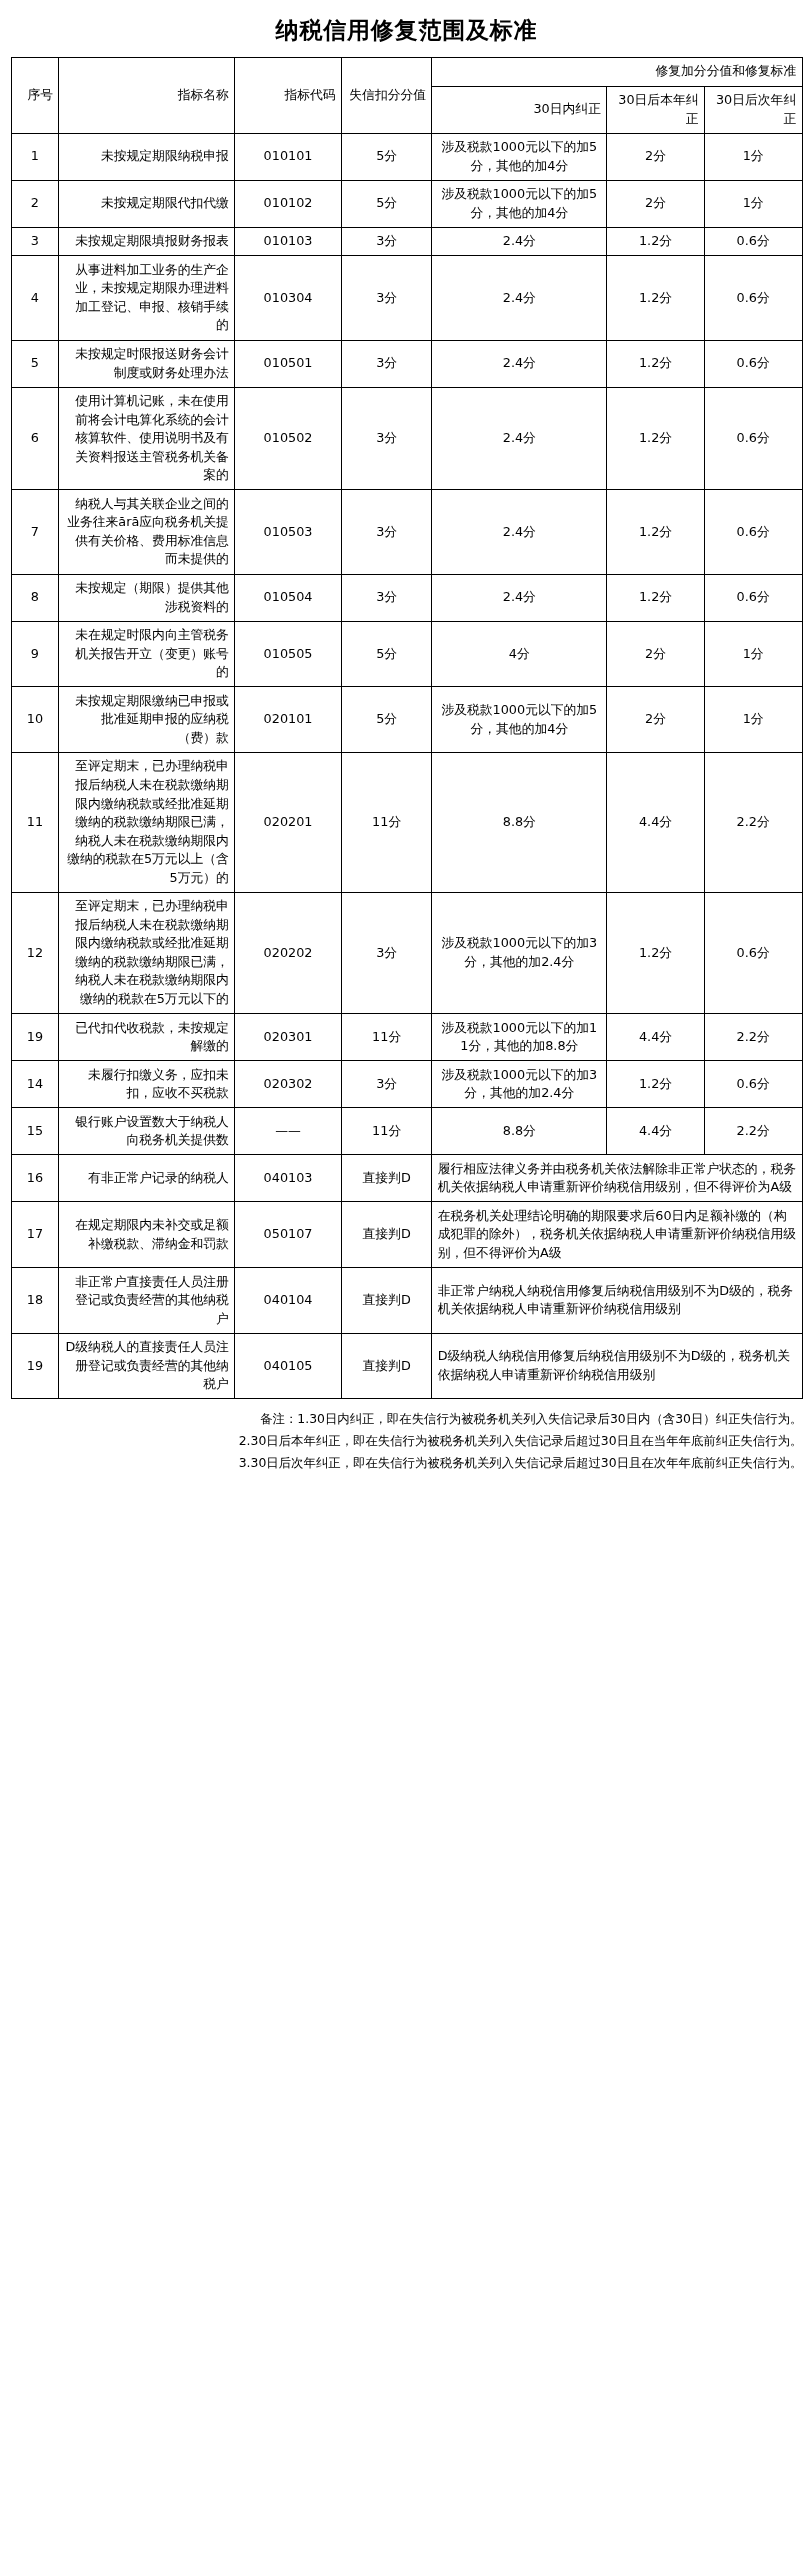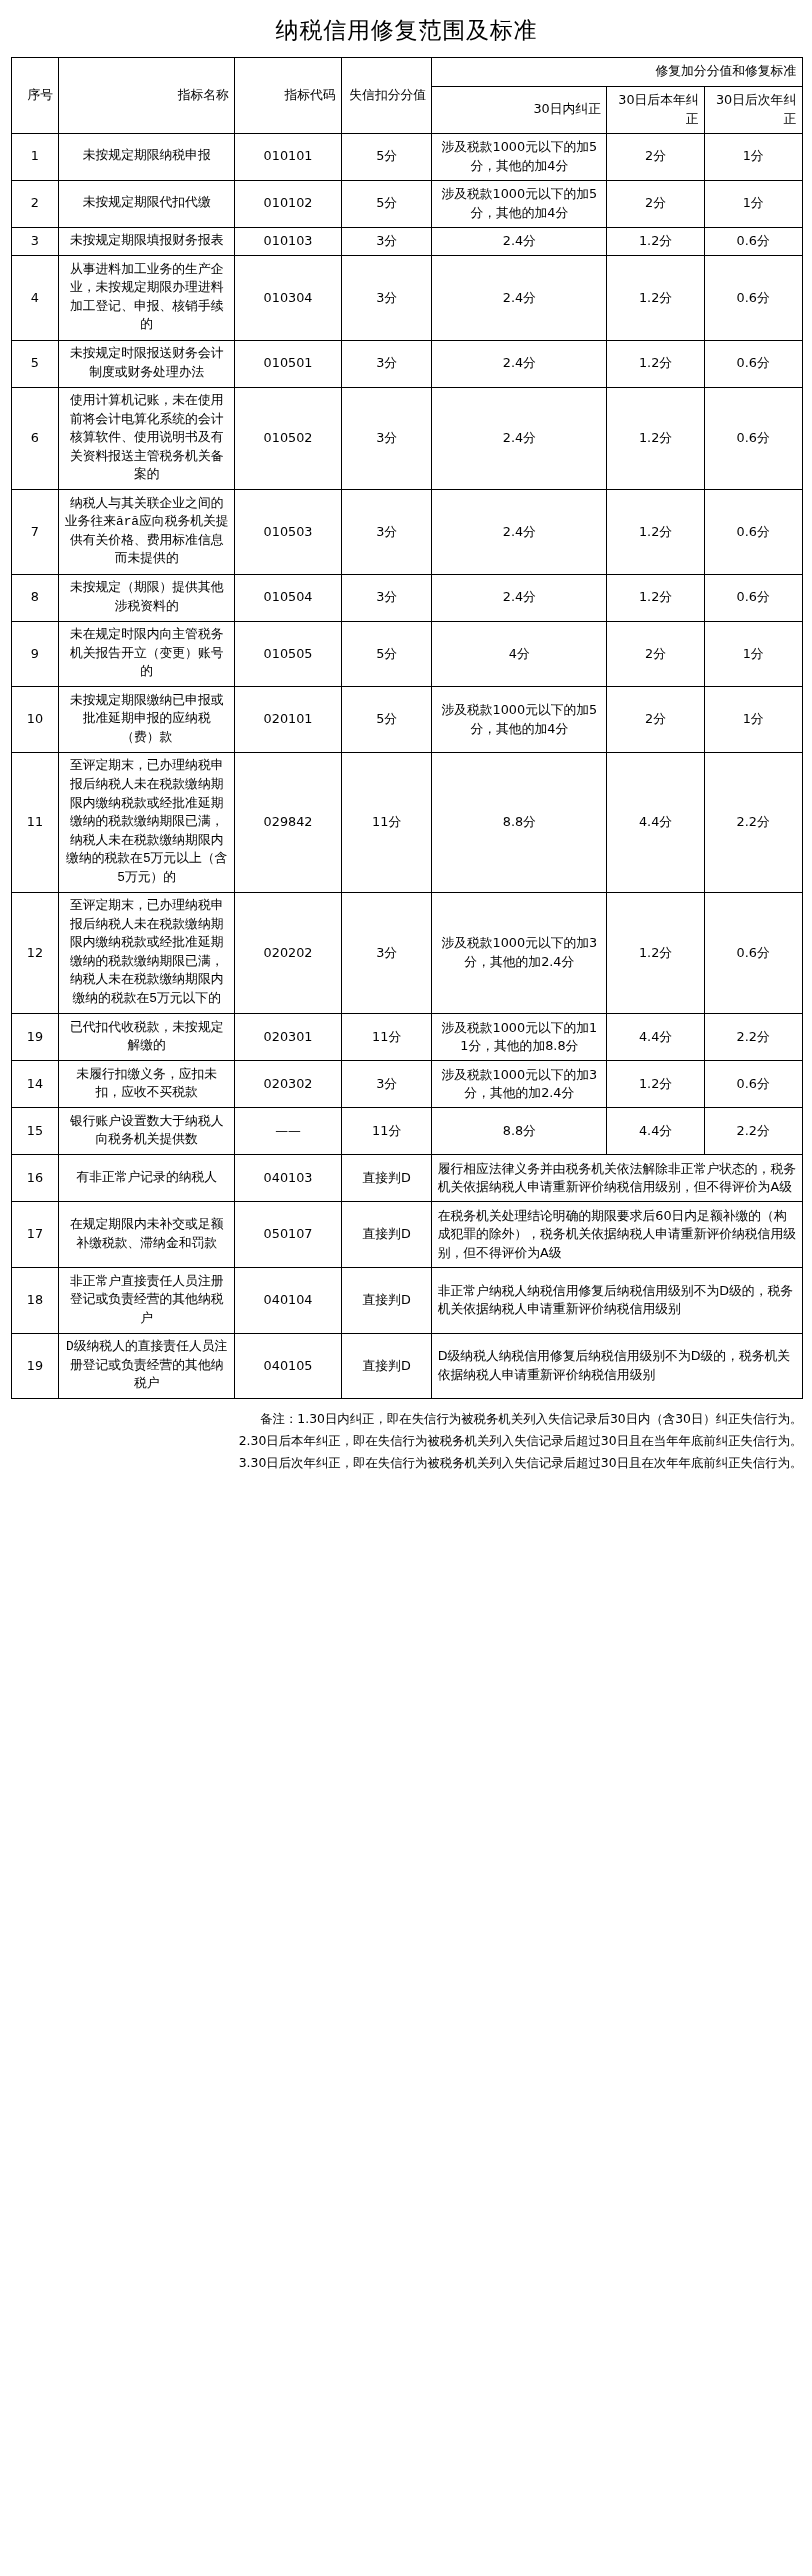--- a/index.html
+++ b/index.html
@@ -13,21 +13,21 @@
     color: #000000;
   }
   .page {
     width: 813px;
     box-sizing: border-box;
     padding: 7.5px 10.5px 12px 10.5px;
   }
   .doc-title {
     text-align: center;
     font-size: 23px;
-    font-weight: normal;
+    font-weight: bold;
     letter-spacing: 0.8px;
     padding: 7.5px 0 10.5px 0;
     font-family: "DejaVu Serif", "Liberation Serif", serif;
   }
   table.main {
     border-collapse: collapse;
     width: 792px;
     table-layout: fixed;
   }
   table.main th, table.main td {
@@ -47,21 +47,21 @@
   .c-n30   { width: 96px; }
 
   th {
     text-align: right;
     font-weight: normal;
   }
   .hdr-top { height: 29px; }
   .hdr-sub { height: 30px; }
   td.center { text-align: center; }
   td.left { text-align: left; }
-  .cell-name { text-align: center; font-family: Liberation Mono, monospace; }
+  .cell-name { text-align: right; }
   .notes {
     margin-top: 9px;
     font-size: 12.4px;
     line-height: 1.75;
   }
   .notes div { text-indent: 0; text-align: right; }
   .notes .n1 { }
   .notes .n2, .notes .n3 { padding-left: 25.6px; }
 </style>
 </head>
@@ -182,21 +182,21 @@
           <td class="cell-name">未按规定期限缴纳已申报或批准延期申报的应纳税（费）款</td>
           <td class="center">020101</td>
           <td class="center">5分</td>
           <td class="center">涉及税款1000元以下的加5分，其他的加4分</td>
           <td class="center">2分</td>
           <td class="center">1分</td>
         </tr>
         <tr>
           <td class="center">11</td>
           <td class="cell-name">至评定期末，已办理纳税申报后纳税人未在税款缴纳期限内缴纳税款或经批准延期缴纳的税款缴纳期限已满，纳税人未在税款缴纳期限内缴纳的税款在5万元以上（含5万元）的</td>
-          <td class="center">029842</td>
+          <td class="center">020201</td>
           <td class="center">11分</td>
           <td class="center">8.8分</td>
           <td class="center">4.4分</td>
           <td class="center">2.2分</td>
         </tr>
         <tr>
           <td class="center">12</td>
           <td class="cell-name">至评定期末，已办理纳税申报后纳税人未在税款缴纳期限内缴纳税款或经批准延期缴纳的税款缴纳期限已满，纳税人未在税款缴纳期限内缴纳的税款在5万元以下的</td>
           <td class="center">020202</td>
           <td class="center">3分</td>

